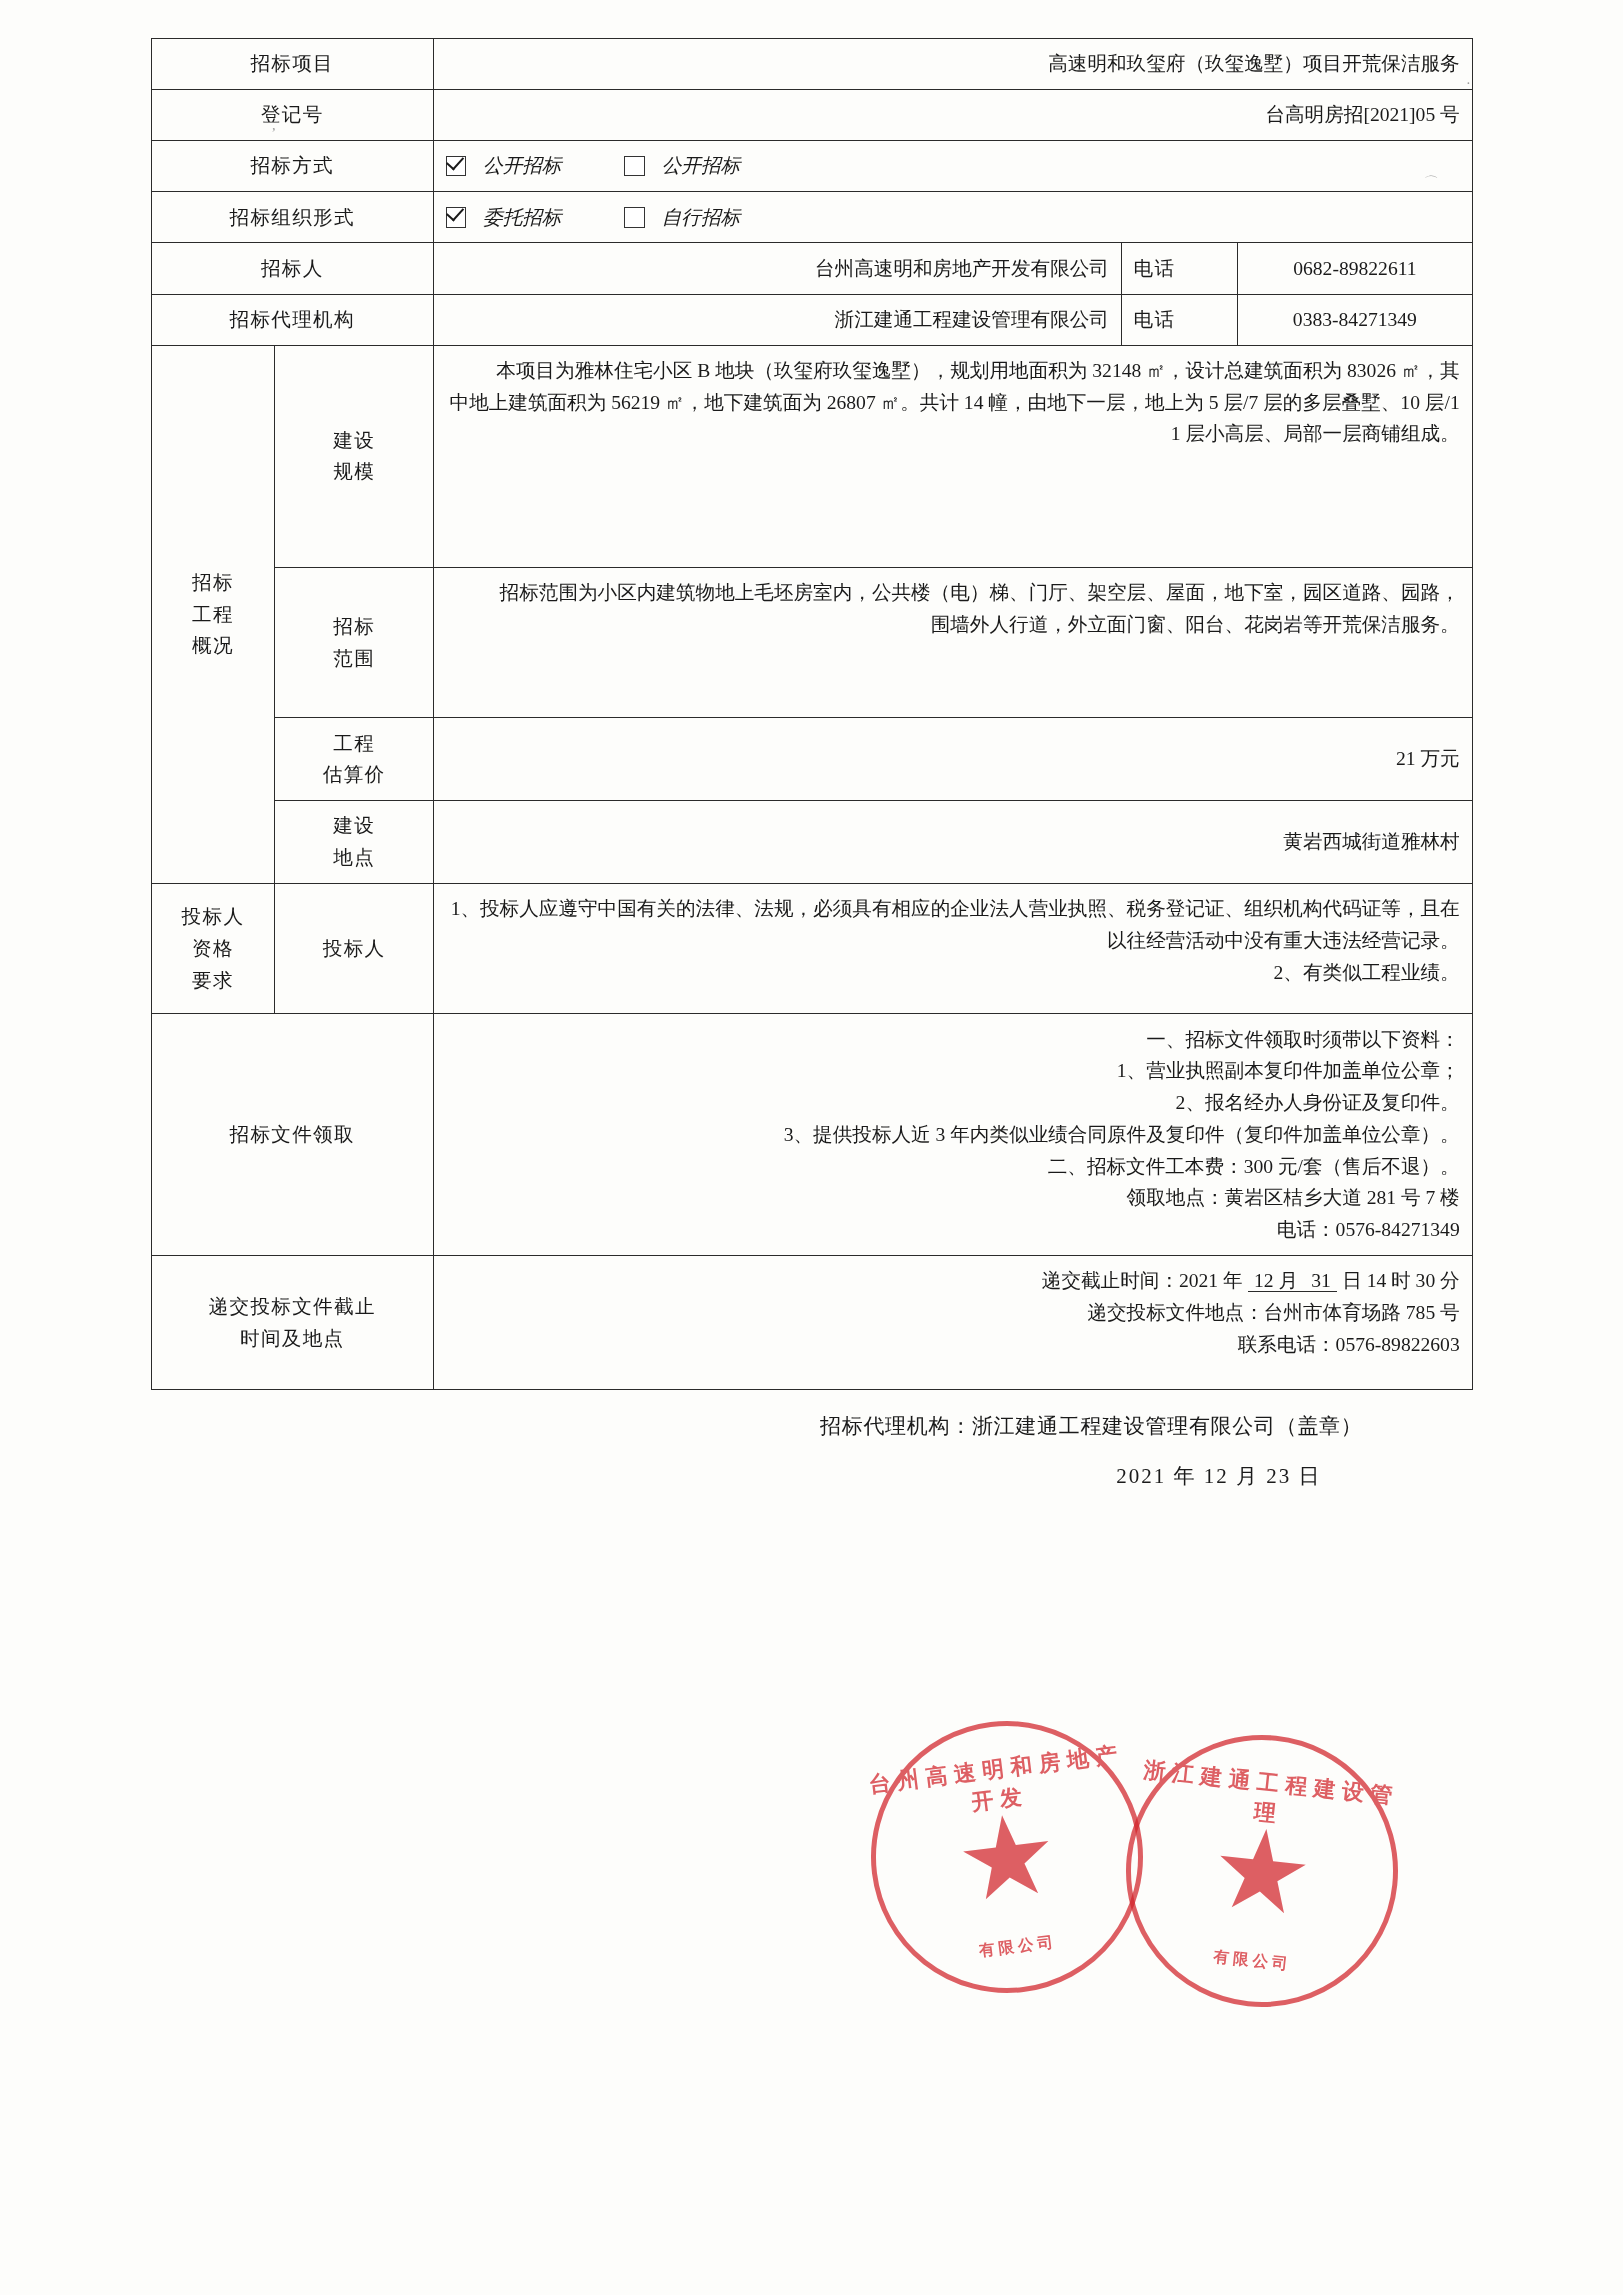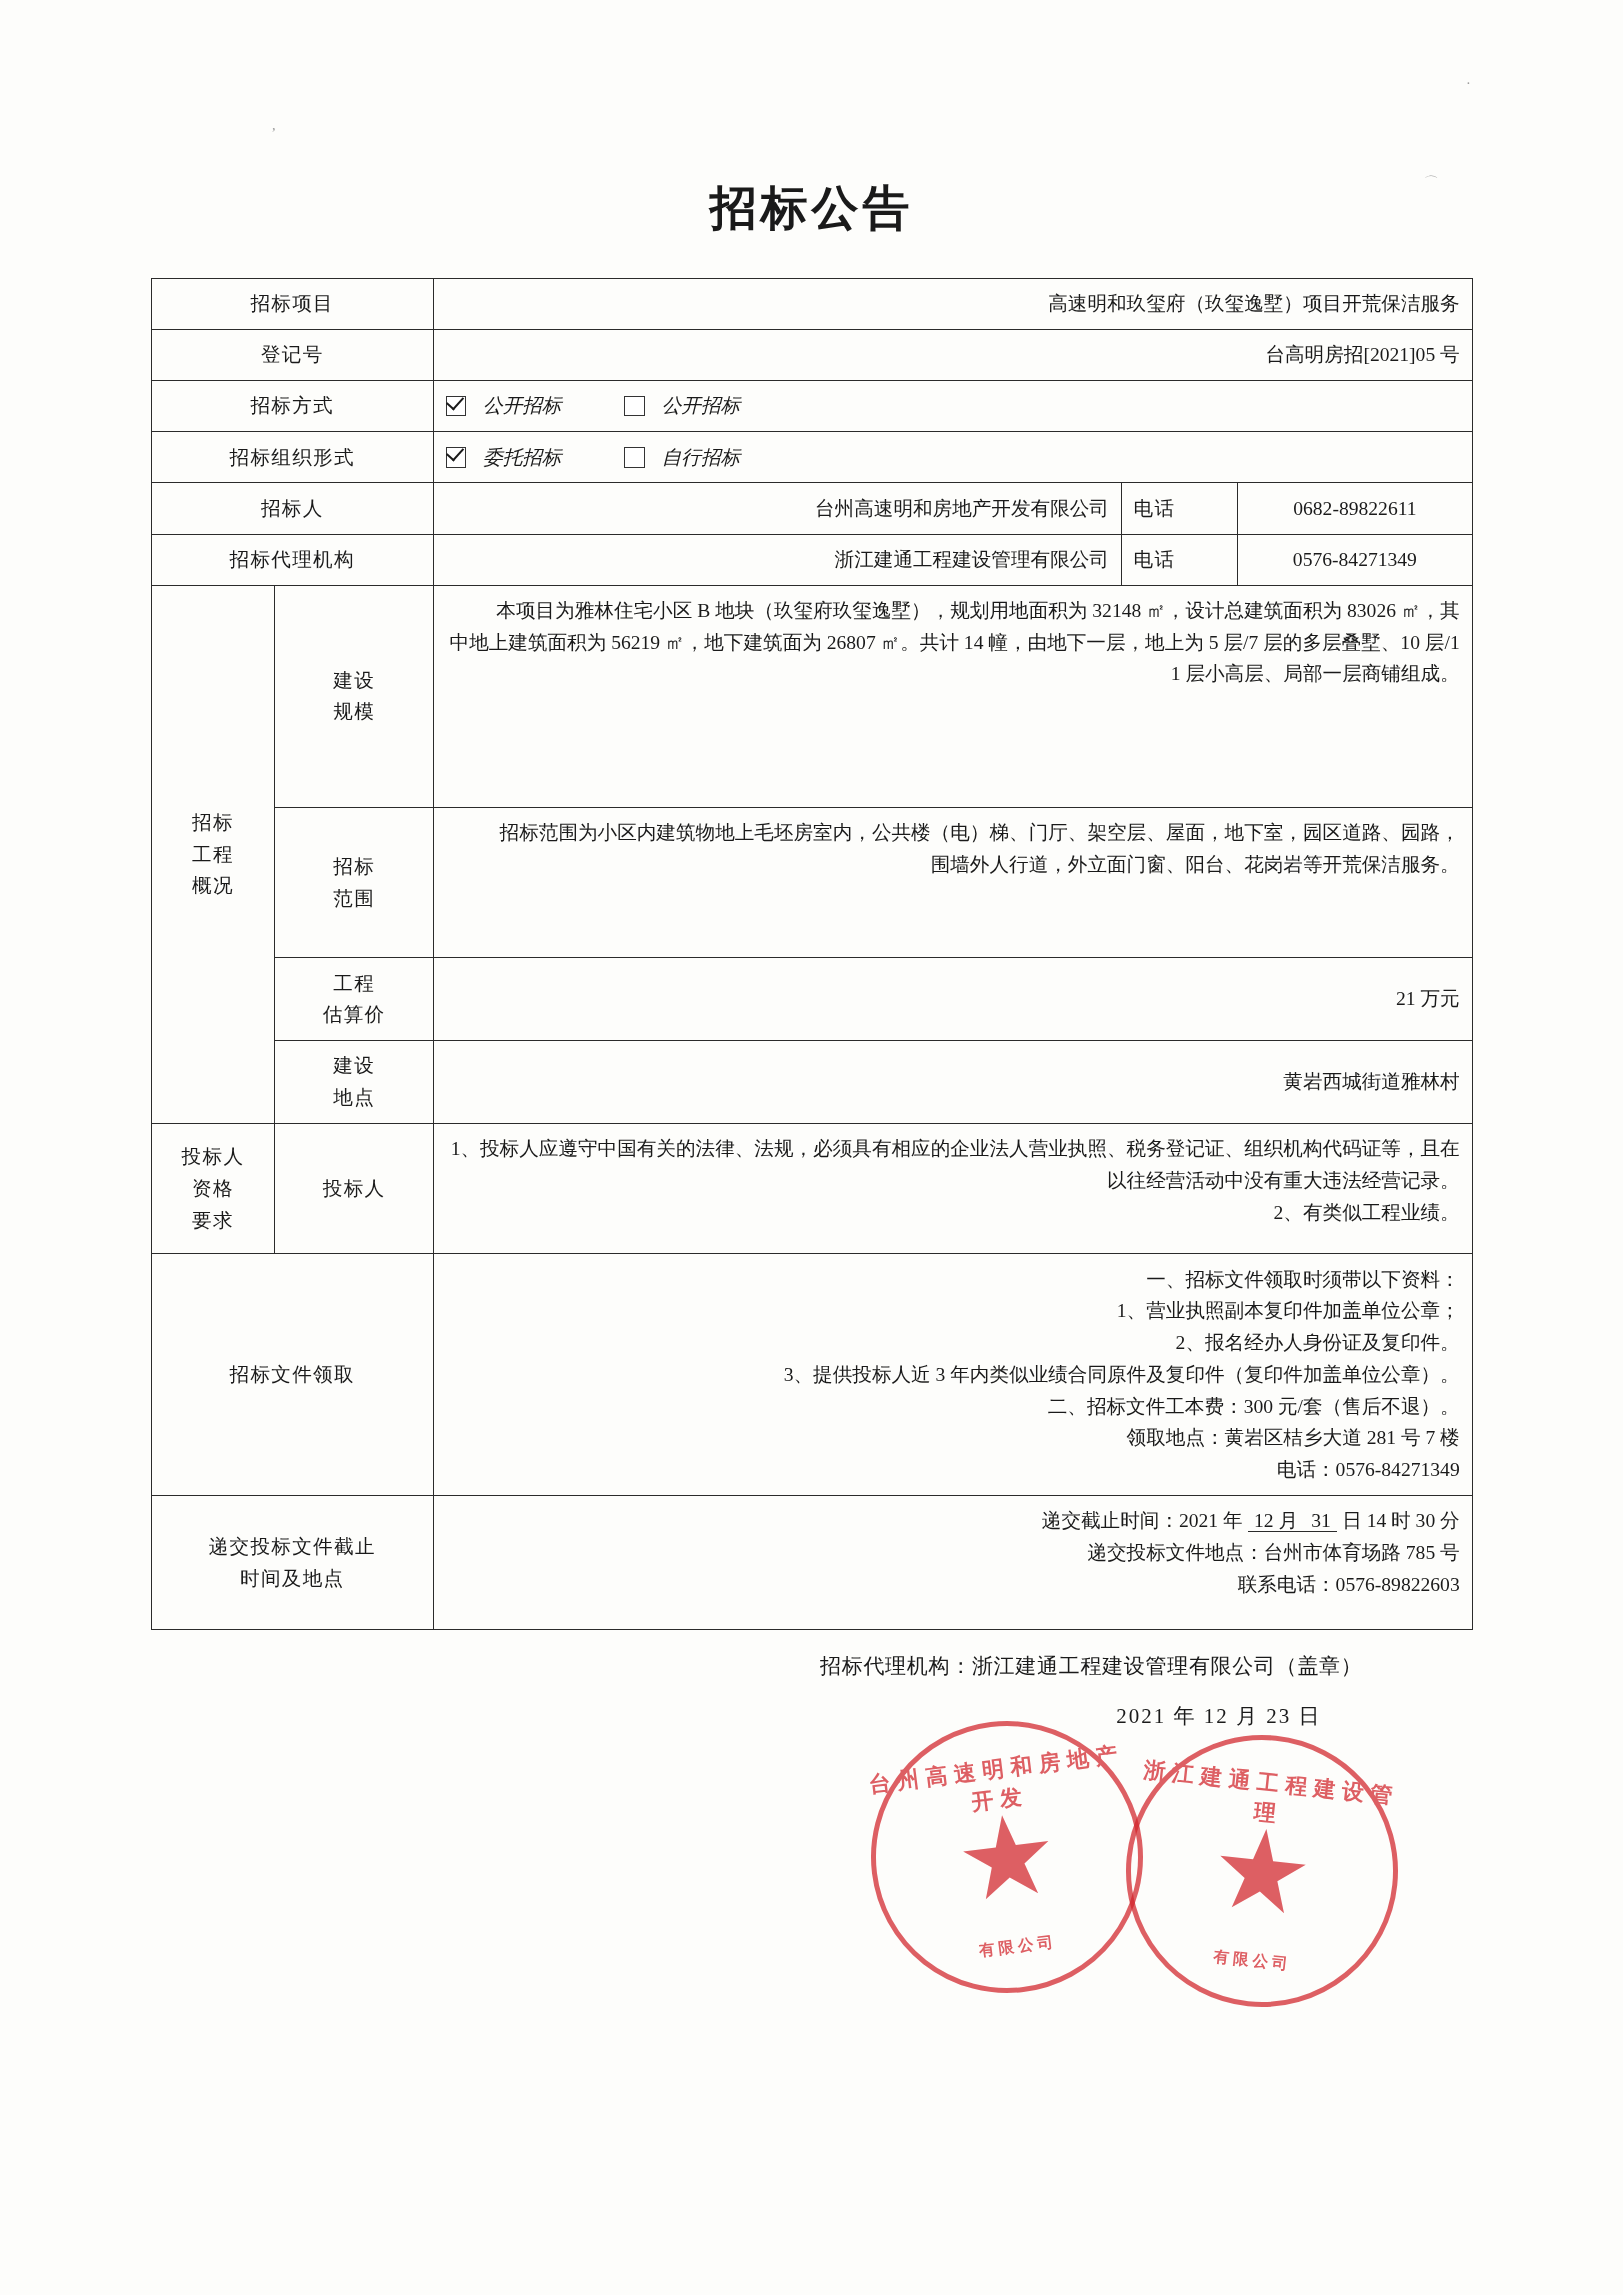--- a/index.html
+++ b/index.html
@@ -177,21 +177,20 @@
 </style>
 </head>
 <body>
 
 <div class="page">
 
   <div class="stray-mark" style="left:272px; top:117px;">,</div>
   <div class="stray-mark" style="left:1466px; top:75px;">·</div>
   <div class="stray-mark" style="left:1424px; top:173px;">⌒</div>
 
-  <div class="doc-title">招标公告</div>
 
   <table class="main">
     <colgroup>
       <col style="width:118px">
       <col style="width:151px">
       <col style="width:655px">
       <col style="width:111px">
       <col style="width:223px">
     </colgroup>
     <tbody>
@@ -242,21 +241,21 @@
         <td class="label" colspan="2">招标人</td>
         <td class="content">台州高速明和房地产开发有限公司</td>
         <td class="phone-label">电话</td>
         <td class="phone-val">0682-89822611</td>
       </tr>
 
       <tr>
         <td class="label" colspan="2">招标代理机构</td>
         <td class="content">浙江建通工程建设管理有限公司</td>
         <td class="phone-label">电话</td>
-        <td class="phone-val">0576-84271349</td>
+        <td class="phone-val">0383-84271349</td>
       </tr>
 
       <tr>
         <td class="vlabel" rowspan="4">
           <div>招标</div>
           <div>工程</div>
           <div>概况</div>
         </td>
         <td class="vlabel">
           <div>建设</div>

